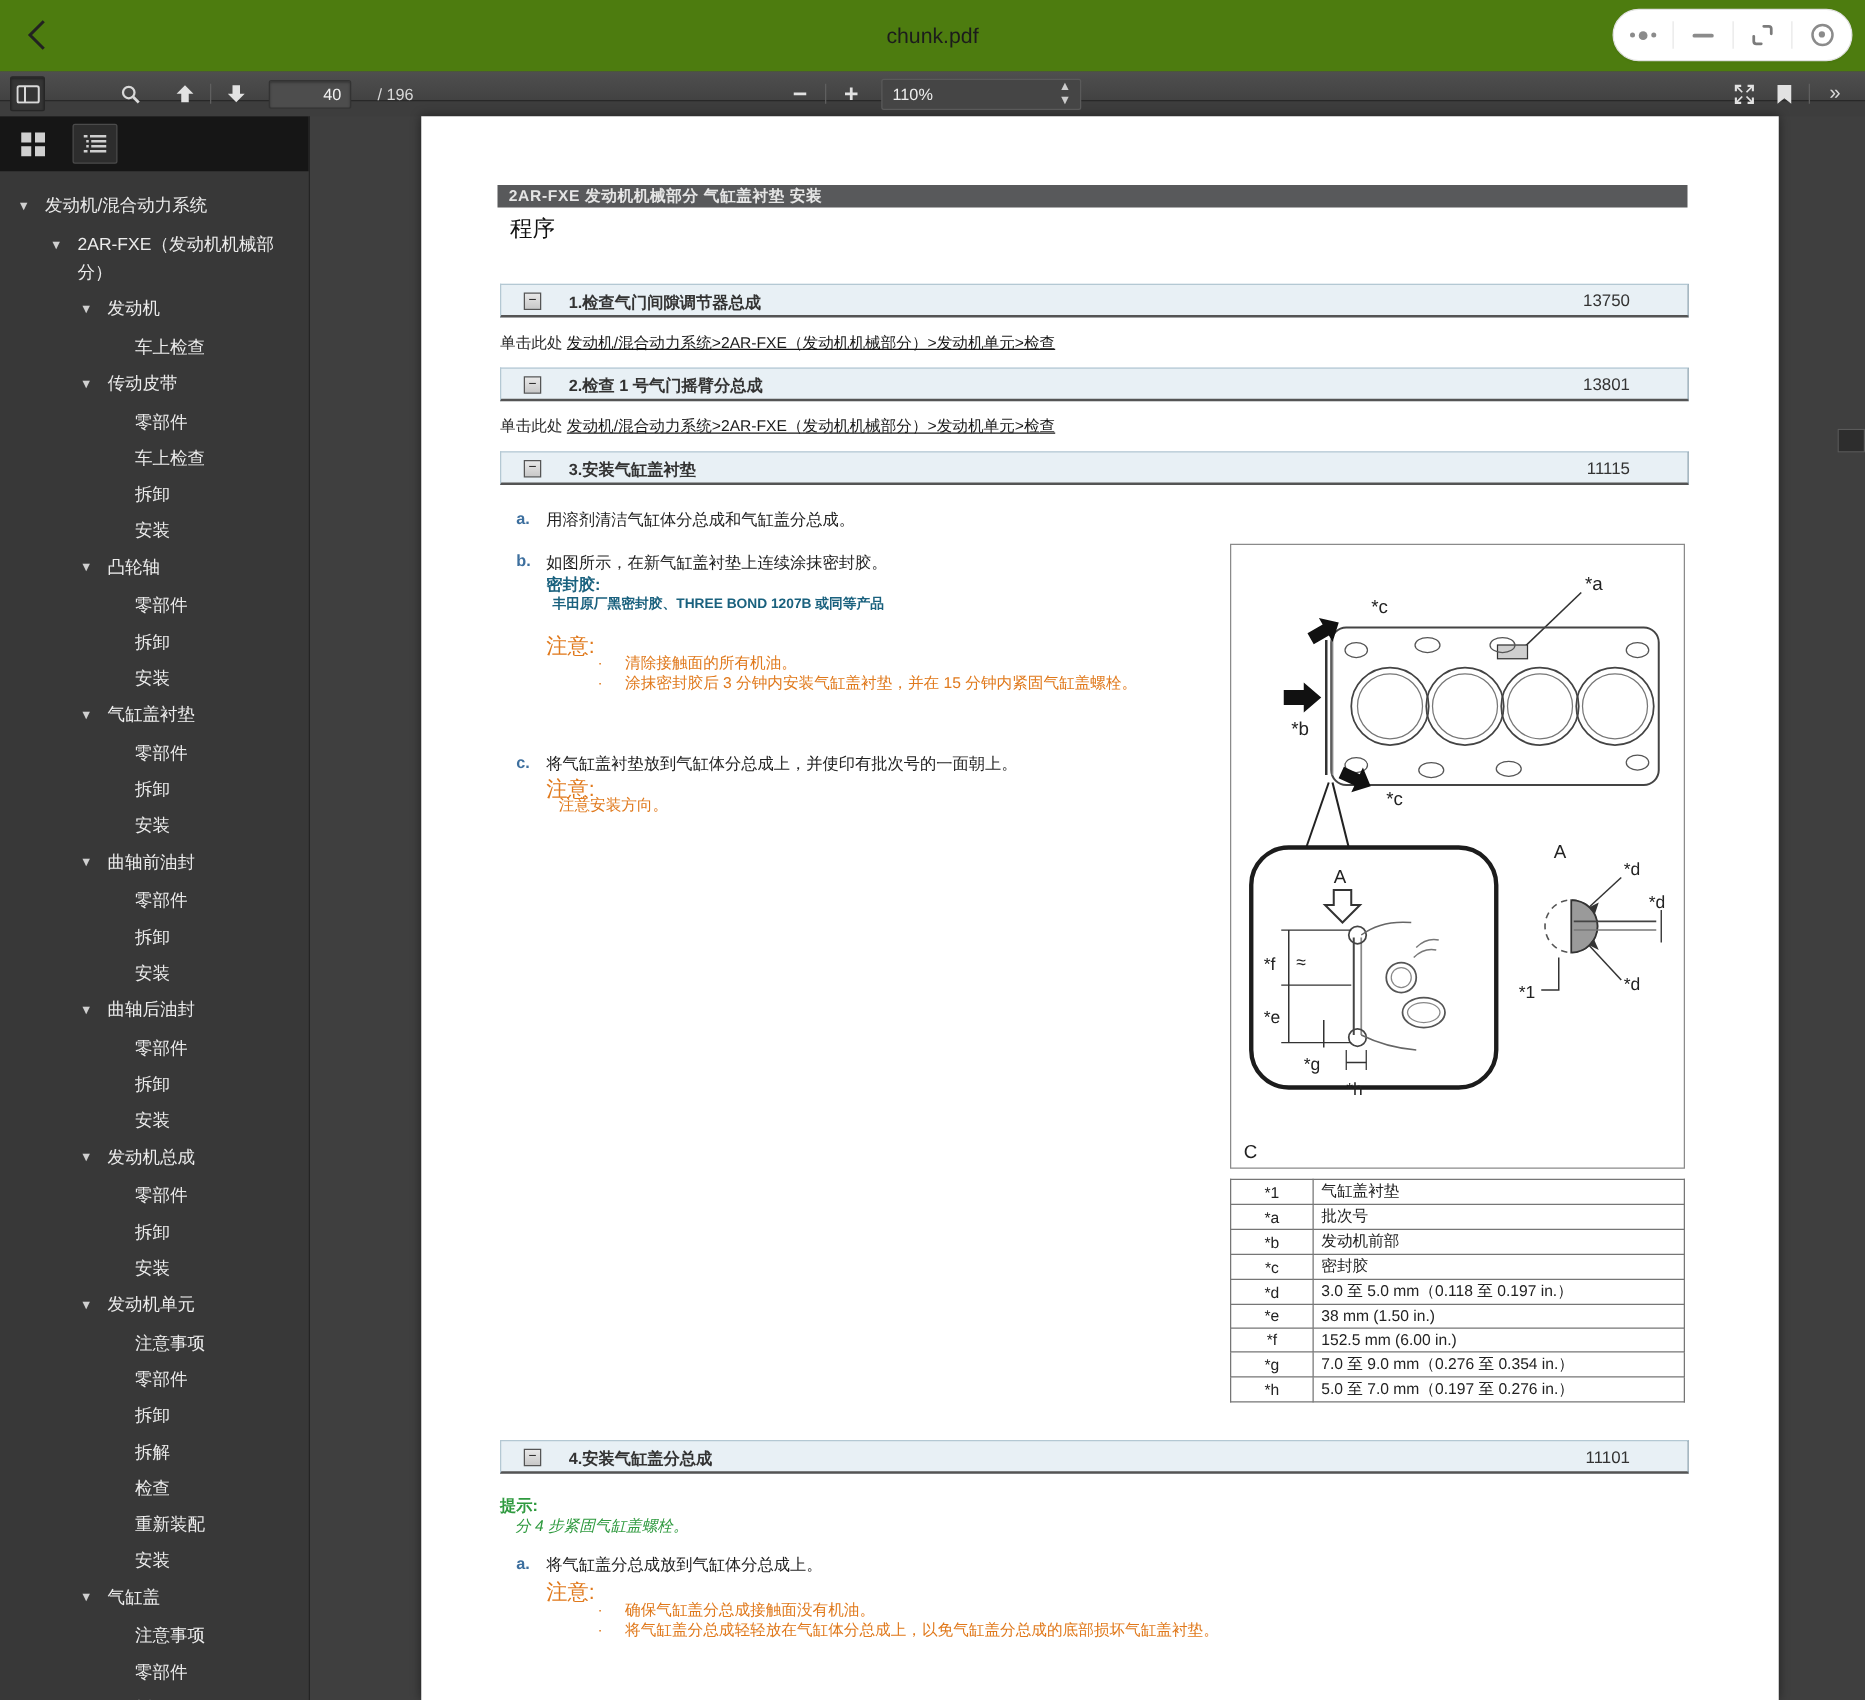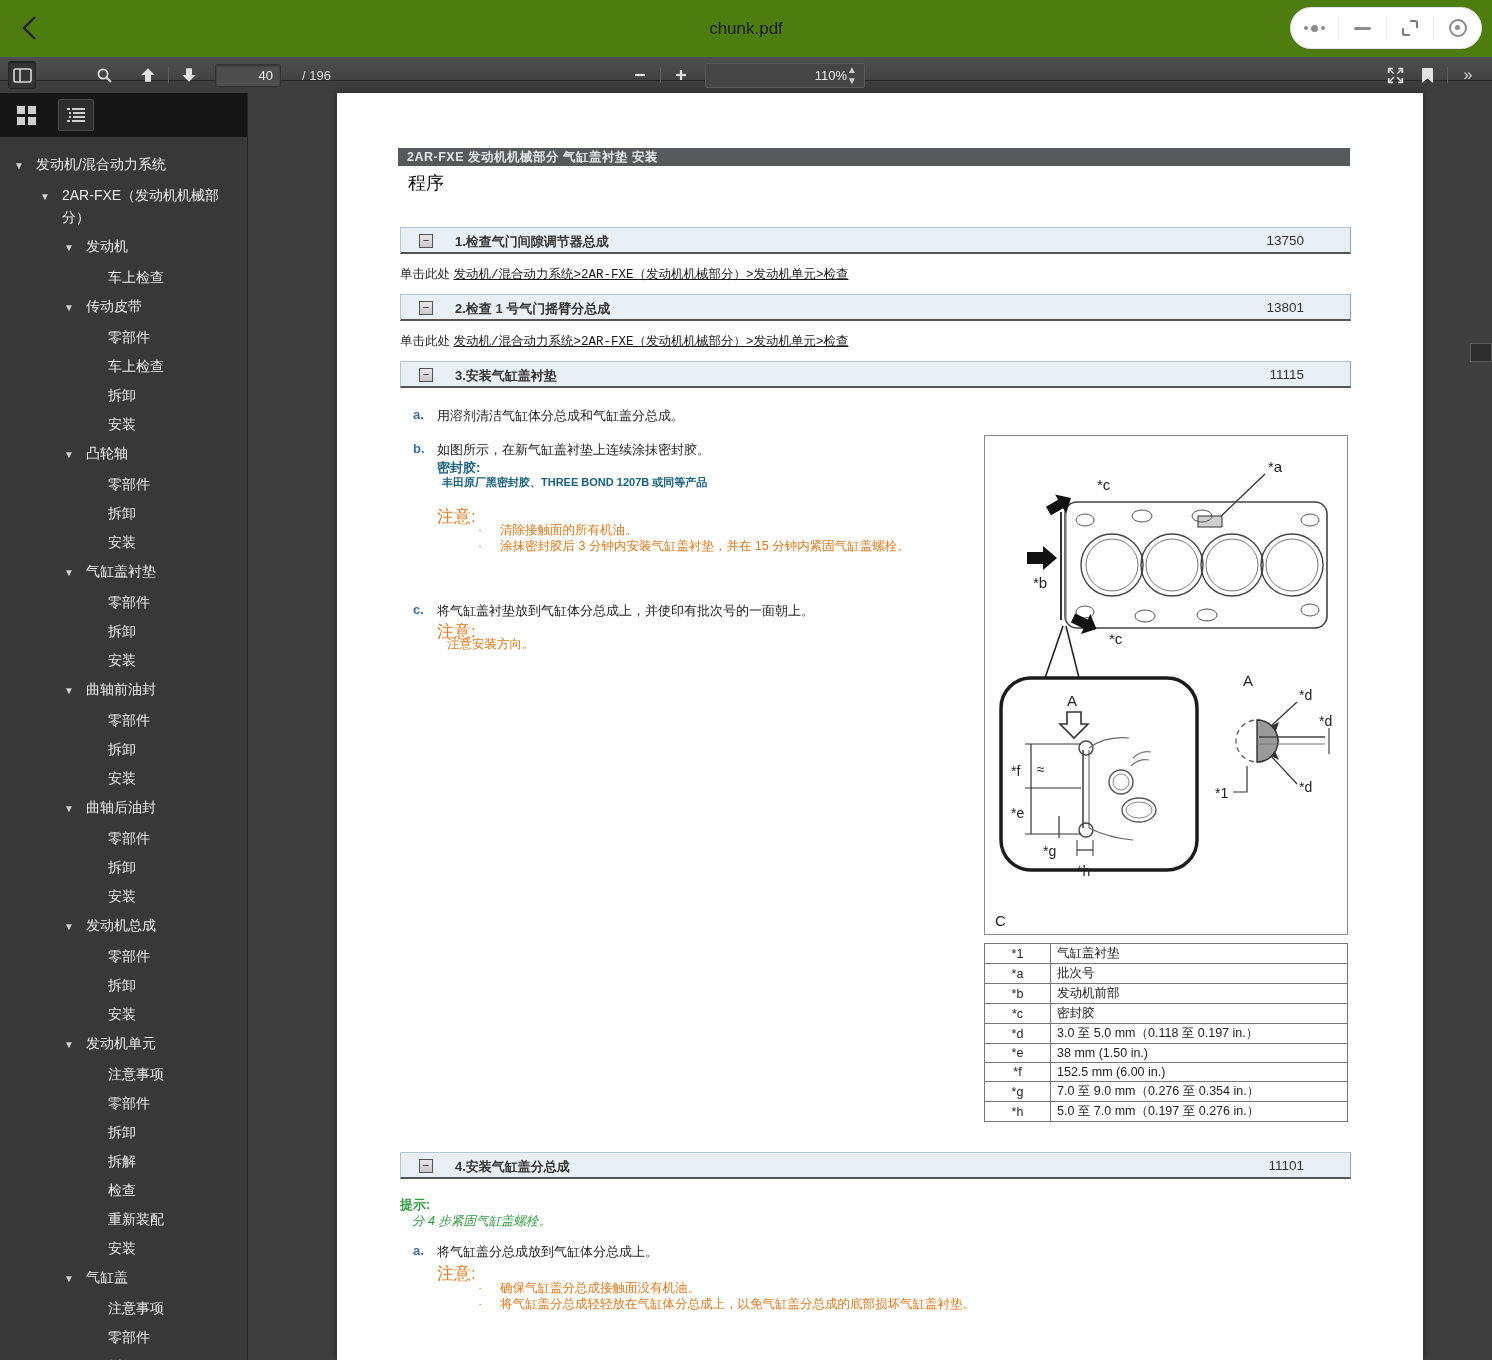--- a/index.html
+++ b/index.html
@@ -23,21 +23,21 @@
   
   .pdf-toolbar { position:absolute; left:0; top:57px; width:1492px; height:24px; background:linear-gradient(#4f4f4f,#424242); border-bottom:1px solid #282828; z-index:29; color:#d9d9d9; }
   .tb-group { position:absolute; top:0; height:36px; display:flex; align-items:center; }
   .tb-left { left:6px; } .tb-center { left:624px; } .tb-right { right:8px; }
   .tb-btn { height:28px; min-width:28px; display:flex; align-items:center; justify-content:center; background:none; border:1px solid transparent; border-radius:2px; cursor:pointer; color:#d9d9d9; margin:0 2px; }
   .tb-btn.active { background:#353535; border-color:#262626; box-shadow:inset 0 1px 2px rgba(0,0,0,.4); }
   .tb-sep { width:1px; height:16px; background:#5f5f5f; margin:0 4px; }
   .page-input { width:66px; height:23px; margin-left:10px; background:#4d4d4d; border:1px solid #333; border-radius:2px; color:#f2f2f2; text-align:right; padding-right:7px; font-size:13px; box-shadow:inset 0 1px 2px rgba(0,0,0,.35); }
   .page-count { margin-left:21px; font-size:13px; color:#d9d9d9; }
   .zoom-select { width:160px; height:25px; margin-left:8px; background:#454545; border:1px solid #5a5a5a; border-radius:2px; display:flex; align-items:center; cursor:pointer; font-size:13px; color:#eee; padding:0 8px; }
-  .zoom-select .zval { flex:1; text-align:right; }
+  .zoom-select .zval { flex:1; text-align:left; }
   .spinner { font-size:10px; color:#ccc; letter-spacing:-1px; }
   .dbl-chev { font-size:16px; color:#d9d9d9; }
 
   
   .sidebar { position:absolute; left:0; top:93px; width:248px; height:1267px; background:#383838; border-right:1px solid #242424; z-index:20; overflow:hidden; }
   .sb-header { height:44px; background:#161616; display:flex; align-items:center; padding-left:8px; gap:14px; }
   .sb-btn { width:36px; height:32px; display:flex; align-items:center; justify-content:center; background:none; border:1px solid transparent; border-radius:2px; cursor:pointer; }
   .sb-btn.active { background:#2d2d2d; border-color:#4b4b4b; }
   .thumb-ic { display:grid; grid-template-columns:8px 8px; grid-template-rows:8px 8px; gap:3px; }
   .thumb-ic i { background:#cfcfcf; display:block; }
@@ -57,21 +57,21 @@
 
   .head-bar { position:absolute; left:61px; top:55px; width:952px; height:18px; background:#58595b; color:#e5e5e5; font-size:12.5px; font-weight:bold; line-height:18px; padding-left:9px; letter-spacing:.5px; }
   .proc-title { position:absolute; left:71px; top:78px; font-size:18px; color:#111; }
 
   .sec-bar { position:absolute; left:63px; width:951px; height:27px; background:var(--section-bg); border:1px solid var(--section-border); border-bottom:2px solid #545454; border-right-color:#8fa4b0; }
   .sec-bar .minus-box { position:absolute; left:18px; top:6px; width:14px; height:14px; background:linear-gradient(#e8e8e8,#c8c8c8); border:1px solid #555; font-size:11px; line-height:11px; text-align:center; color:#222; cursor:pointer; }
   .sec-bar .sec-label { position:absolute; left:54px; top:5px; font-size:13px; font-weight:bold; color:#333; }
   .sec-bar .sec-code { position:absolute; right:46px; top:5px; font-size:13.5px; color:#333; }
 
   .link-row { position:absolute; left:63px; font-size:12.5px; color:#2b2b2b; }
-  .link-row .lnk { text-decoration:underline; color:#1a1a1a; cursor:pointer;font-family:Liberation Mono, monospace; }
+  .link-row .lnk { text-decoration:underline; color:#1a1a1a; cursor:pointer; }
 
   .step-letter { position:absolute; font-size:13px; font-weight:bold; color:var(--blue-letter); }
   .step-text { position:absolute; font-size:13px; color:#222; }
   .spec-label { position:absolute; font-size:13px; font-weight:bold; color:var(--spec-blue); }
   .spec-value { position:absolute; font-size:11px; font-weight:bold; color:var(--spec-blue); }
   .notice-label { position:absolute; font-size:17px; font-weight:normal; color:var(--orange);text-align:right; }
   .notice-single { position:absolute; font-size:12.5px; color:var(--orange); }
   .bullets { position:absolute; font-size:12.5px; color:var(--orange); }
   .bullet-row { display:flex; line-height:15.5px; }
   .bullet-row .dot { width:22px; text-align:left; }

